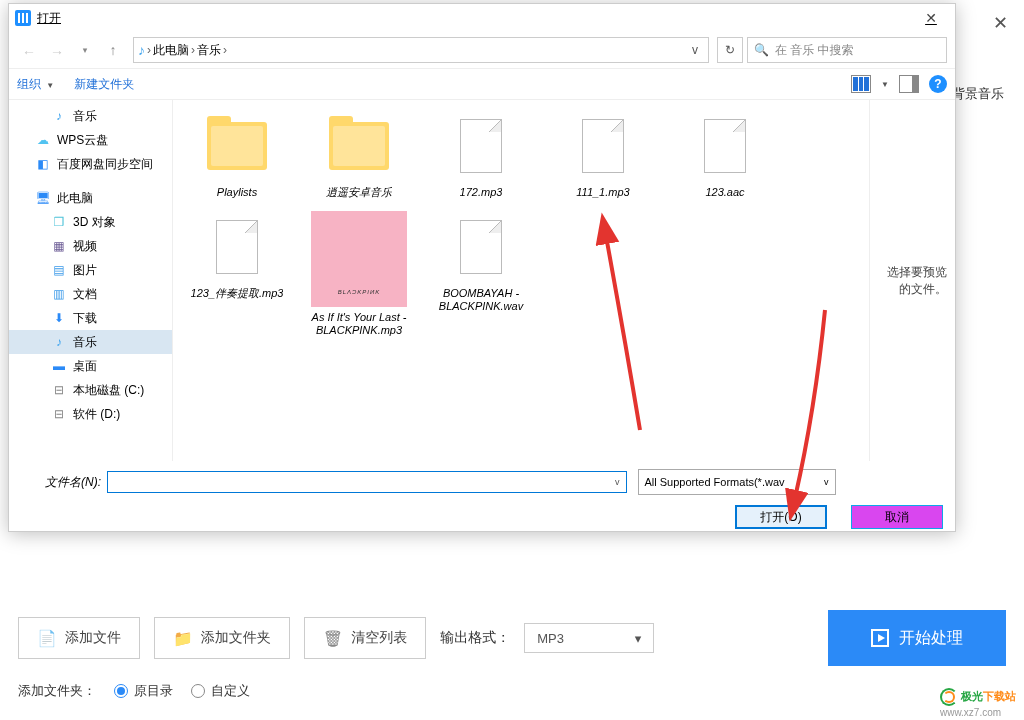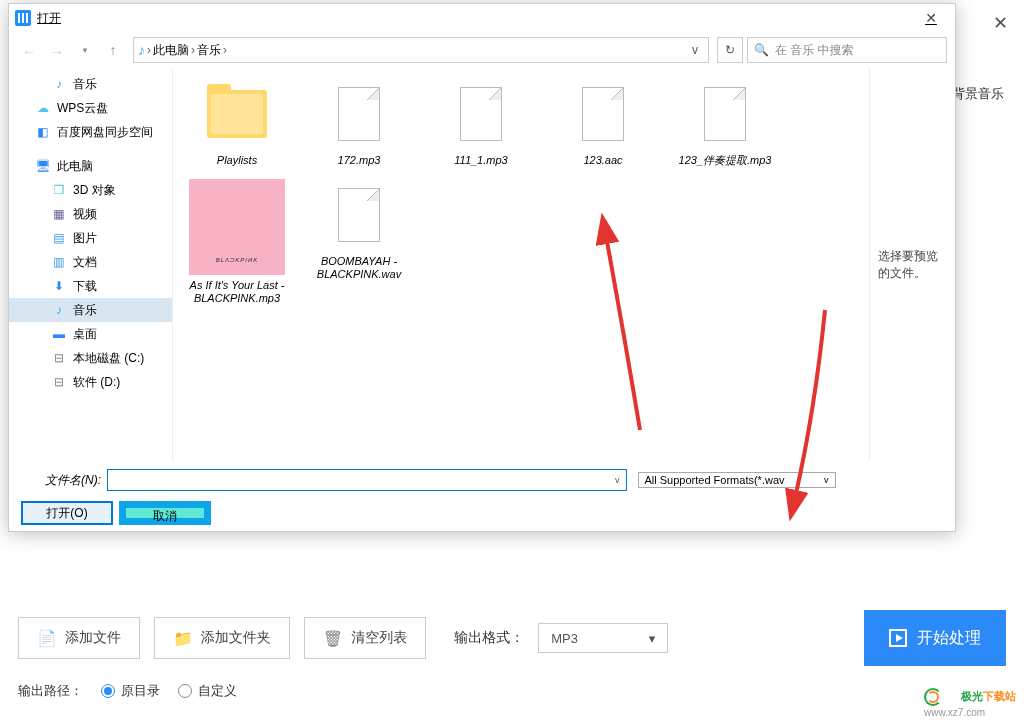--- a/index.html
+++ b/index.html
@@ -51,49 +51,49 @@
 .fileitem .thumb { width: 96px; height: 72px; display:flex;align-items:center;justify-content:center; margin-bottom:4px;}
 .fileitem .lbl { line-height:1.2; max-height: 56px; overflow:hidden; }
 .folder-yellow { width:60px;height:48px;background:#ffd86b;border-radius:3px;position:relative;}
 .folder-yellow::before{content:"";position:absolute;top:-6px;left:0;width:24px;height:10px;background:#ffd86b;border-radius:3px 3px 0 0;}
 .folder-yellow::after{content:"";position:absolute;inset:4px;background:#ffe49a;border-radius:2px;}
 .blankfile { width:42px;height:54px;background:#fff;border:1px solid #bbb;position:relative;}
 .blankfile::after{content:"";position:absolute;top:0;right:0;width:12px;height:12px;background:linear-gradient(135deg,#fff 49%,#bbb 50%,#eee 51%);}
 .pinkcover { width:96px;height:96px;background:#f7b3c4;display:flex;align-items:flex-end;justify-content:center;color:#333;font-size:6px;padding-bottom:12px;letter-spacing:1px;}
 .blackcover { width:96px;height:96px;background:#141414;display:flex;align-items:center;justify-content:center;color:#f7b3c4;font-size:6px;letter-spacing:1px;}
 .fileitem.wide .thumb{height:96px;}
-.preview { width: 86px; display:flex;align-items:center;justify-content:center;font-size:12px;color:#444;padding:8px;text-align:left; border-left:1px solid #eee;}
+.preview { width: 86px; display:flex;align-items:center;justify-content:center;font-size:12px;color:#444;padding:8px;text-align:right; border-left:1px solid #eee;}
 
 .filerow { height: 70px; padding: 8px 12px; display:flex; flex-direction:column; gap:10px; font-size:12px;}
 .filerow .r1 { display:flex; align-items:center; gap:6px;}
 .filerow .r1 label { width:80px; text-align:right;font-style:italic;}
 .filerow .r1 input { flex:1; height:22px; border:1px solid #0078d7; padding:0 4px; outline:none;}
-.filerow .r1 .filter { width:198px; height:16px; border:1px solid #aaa; display:flex;align-items:center;padding:0 6px; justify-content:space-between; font-size:11px;}
-.filerow .r2 { display:flex; gap:6px;}
-.filerow .r2 button { width:92px; height:24px; border:7px solid #0ea5e9; background:#5eead4; font-size:12px;}
+.filerow .r1 .filter { width:198px; height:26px; border:1px solid #aaa; display:flex;align-items:center;padding:0 6px; justify-content:space-between; font-size:11px;}
+.filerow .r2 { display:flex; justify-content:flex-end; gap:24px;}
+.filerow .r2 button { width:92px; height:24px; border:1px solid #0ea5e9; background:#d946ef; font-size:12px;}
 .filerow .r2 button.primary { border:2px solid #0078d7; background:#e5f1fb;}
 
 
 .appback { position:absolute; left:0; right:0; top:0; bottom:0; background:#fff;}
 .appback .bgclose { position:absolute; top:12px; right:16px; font-size:18px; color:#555;}
 .appback .bgmusic { position:absolute; top:85px; right:20px; font-size:13px; color:#333;}
 .bottombar { position:absolute; left:18px; right:18px; bottom:54px; display:flex; align-items:center; gap:14px; }
 .btn-outline { border:1px solid #ccc; background:#fff; height:42px; padding:0 18px; display:flex;align-items:center;gap:8px;font-size:14px;color:#444;}
 .btn-outline .ico { color:#888; font-size:16px;}
-.fmtlabel { font-size:14px; color:#333; margin-left:14px;}
+.fmtlabel { font-size:14px; color:#333; }
 .fmtselect { border:1px solid #ccc; height:30px; width:130px; display:flex;align-items:center;justify-content:space-between;padding:8px 12px;font-size:13px;color:#555;gap:38px;}
-.startbtn { margin-left:auto; background:#2b8af7; color:#fff; height:56px; width:142px; display:flex;align-items:center;justify-content:center;gap:10px;font-size:16px;border:none;}
+.startbtn { margin-left:auto; background:#2b8af7; color:#fff; height:56px; width:178px; display:flex;align-items:center;justify-content:center;gap:10px;font-size:16px;border:none;}
 .startbtn .play { width:18px;height:18px;border:2px solid #fff;display:flex;align-items:center;justify-content:center;}
 .startbtn .play::after{content:"";border-left:7px solid #fff;border-top:4px solid transparent;border-bottom:4px solid transparent;margin-left:2px;}
 .outrow { position:absolute; left:18px; bottom:20px; display:flex; align-items:center; gap:18px; font-size:13px; color:#333;}
 .radio { width:14px;height:14px;border:1px solid #888;border-radius:50%;display:inline-flex;align-items:center;justify-content:center;}
 .radio.checked { border-color:#2b8af7;}
 .radio.checked::after{content:"";width:8px;height:8px;background:#2b8af7;border-radius:50%;}
 .watermark { position:absolute; right:8px; bottom:2px; font-size:11px;}
-.watermark .t1{color:#28a745;font-weight:bold;margin-left:16px;}
+.watermark .t1{color:#28a745;font-weight:bold;}
 .watermark .t2{color:#ff8c1a;font-weight:bold;}
 .watermark .url{color:#999;font-size:10px;}
 .wmicon { display:inline-block; width:18px;height:18px;position:relative; vertical-align:middle;}
 .wmicon::before{content:"";position:absolute;inset:0;border:2px solid #28a745;border-radius:50%;border-right-color:transparent;}
 .wmicon::after{content:"";position:absolute;inset:3px;border:2px solid #ff8c1a;border-radius:50%;border-left-color:transparent;}
 
 
 .arrow { position:absolute; pointer-events:none; z-index:20;}
 .arrow svg { overflow:visible; }
 
@@ -123,21 +123,21 @@
       <span>MP3</span>
       <span>▾</span>
     </div>
     <button class="startbtn">
       <span class="play"></span>
       <span>开始处理</span>
     </button>
   </div>
 
   <div class="outrow">
-    <span>输出路径：</span>
+    <span>添加文件夹：</span>
     <label style="display:flex;align-items:center;gap:6px;justify-content:flex-end;">
       <span class="radio checked"></span>
       <span>原目录</span>
     </label>
     <label style="display:flex;align-items:center;gap:6px;">
       <span class="radio"></span>
       <span>自定义</span>
     </label>
   </div>
 
@@ -171,20 +171,40 @@
           <span>v</span>
         </span>
     </div>
     <div class="refresh">↻</div>
     <div class="searchbox">
       <span>🔍</span>
       <span>在 音乐 中搜索</span>
     </div>
   </div>
 
+  <div class="toolbar">
+    <span class="org">
+      <span>组织</span>
+      <span class="drop">▼</span>
+    </span>
+    <span class="newfolder">新建文件夹</span>
+    <div class="right">
+      <span class="viewicon">
+          <span></span>
+          <span></span>
+          <span></span>
+        </span>
+      <span style="font-size:8px;color:#555;">▼</span>
+      <span class="panelicon">
+          <span></span>
+          <span></span>
+        </span>
+      <span class="helpicon">?</span>
+    </div>
+  </div>
 
   <div class="body">
     <div class="sidebar" id="sidebar">
         <div class="item l2">
           <span class="ico" style="color: rgb(65, 165, 238);">♪</span>
           <span>音乐</span>
         </div>
         <div class="item">
           <span class="ico" style="color: rgb(82, 195, 241);">☁</span>
           <span>WPS云盘</span>
@@ -235,20 +255,26 @@
           <span>软件 (D:)</span>
         </div>
       </div>
     <div class="content">
       <div class="filesarea" id="filesarea">
           <div class="fileitem">
             <div class="thumb">
               <div class="folder-yellow"></div>
             </div>
             <div class="lbl">Playlists</div>
+          </div>
+          <div class="fileitem">
+            <div class="thumb">
+              <div class="folder-yellow"></div>
+            </div>
+            <div class="lbl">逍遥安卓音乐</div>
           </div>
           <div class="fileitem">
             <div class="thumb">
               <div class="blankfile"></div>
             </div>
             <div class="lbl">172.mp3</div>
           </div>
           <div class="fileitem">
             <div class="thumb">
               <div class="blankfile"></div>

